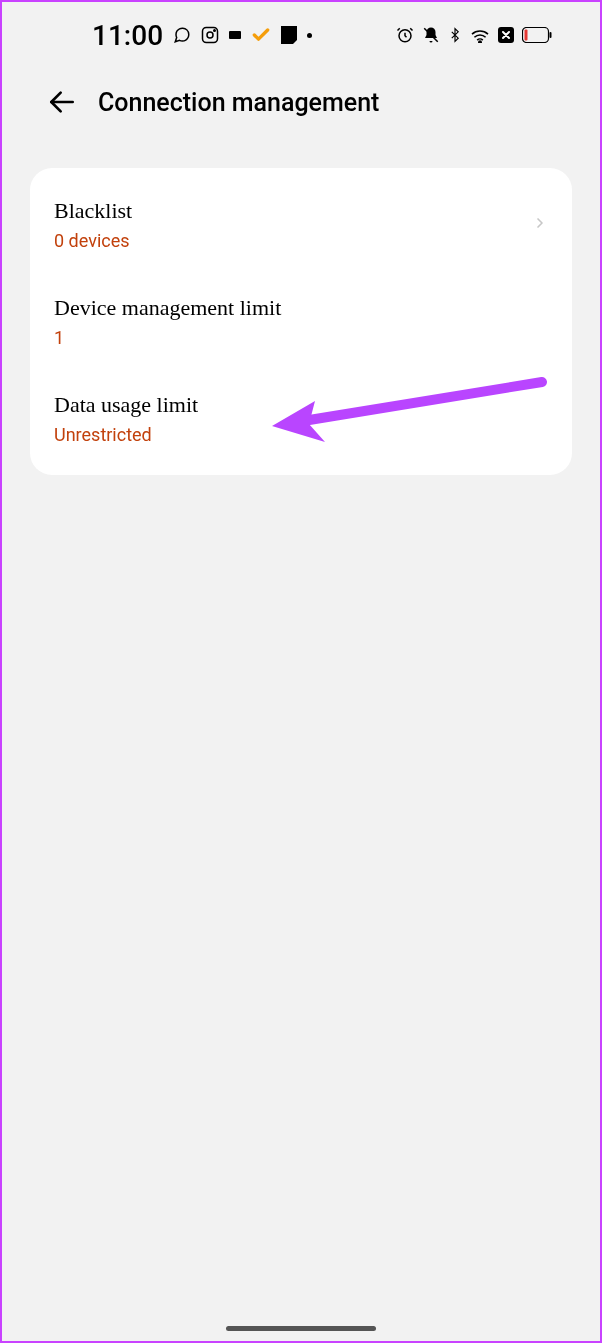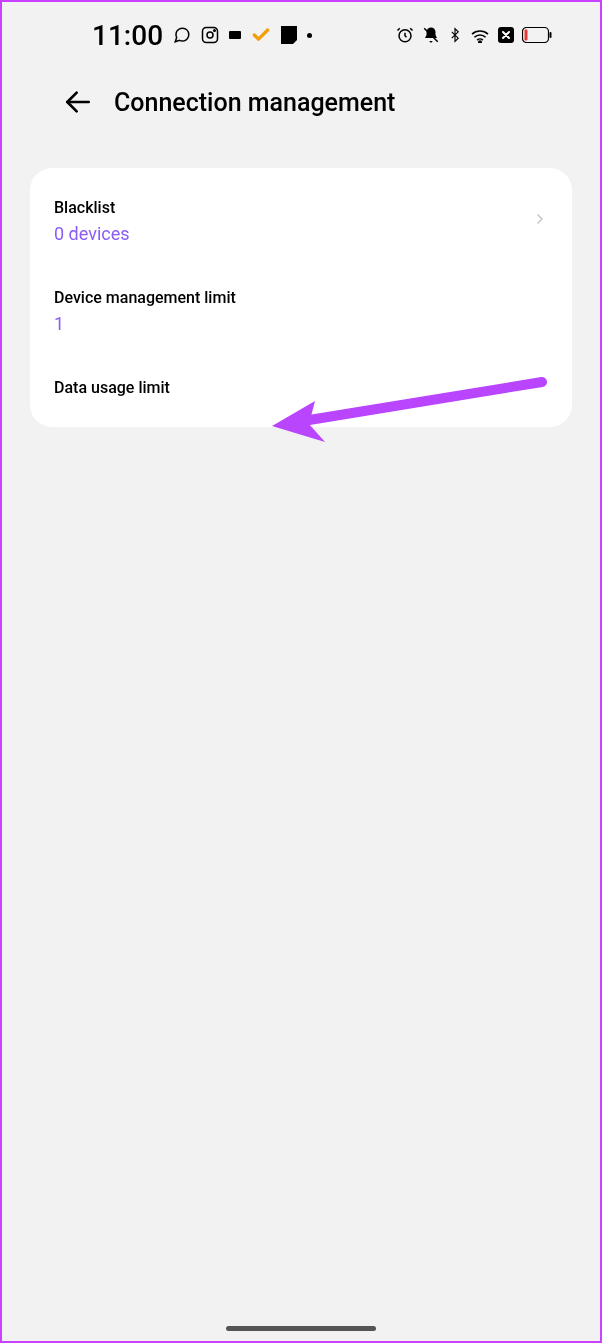--- a/index.html
+++ b/index.html
@@ -34,21 +34,21 @@
       color: #000;
     }
     .icon-sm {
       display: inline-flex;
       align-items: center;
       justify-content: center;
     }
     .header {
       display: flex;
       align-items: center;
-      padding: 28px 34px 30px 60px;
+      padding: 28px 34px 30px 44px;
       gap: 20px;
     }
     .back-arrow {
       width: 32px;
       height: 32px;
       cursor: pointer;
     }
     .page-title {
       font-size: 25px;
       font-weight: 500;
@@ -66,27 +66,28 @@
       justify-content: space-between;
       padding: 22px 24px;
       cursor: pointer;
     }
     .setting-text {
       display: flex;
       flex-direction: column;
       gap: 6px;
     }
     .setting-title {
-      font-size: 16px;
+      font-size: 22px;
       font-weight: 500;
       color: #000;
+      font-family: Liberation Serif, serif;
     }
     .setting-value {
       font-size: 18px;
-      color: #8b5cf6;
+      color: #c2410c;
       font-weight: 400;
     }
     .chevron {
       color: #bbb;
     }
     .arrow-annotation {
       position: absolute;
       top: 372px;
       left: 265px;
       pointer-events: none;
@@ -209,20 +210,21 @@
   </div>
   <div class="setting-row">
     <div class="setting-text">
       <span class="setting-title">Device management limit</span>
       <span class="setting-value">1</span>
     </div>
   </div>
   <div class="setting-row">
     <div class="setting-text">
       <span class="setting-title">Data usage limit</span>
+      <span class="setting-value">Unrestricted</span>
     </div>
   </div>
 </div>
 
 <svg class="arrow-annotation" width="290" height="80" viewBox="0 0 290 80">
   <defs>
     <linearGradient id="arrowGrad" x1="0%" y1="0%" x2="100%" y2="0%">
       <stop offset="0%" stop-color="#b945ff"></stop>
       <stop offset="100%" stop-color="#b945ff"></stop>
     </linearGradient>

